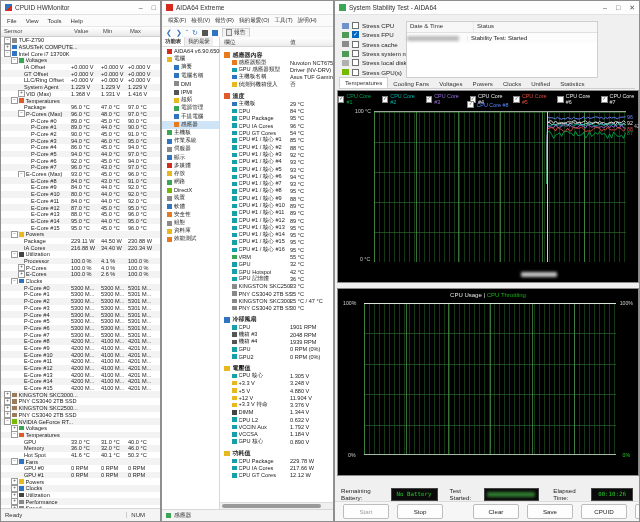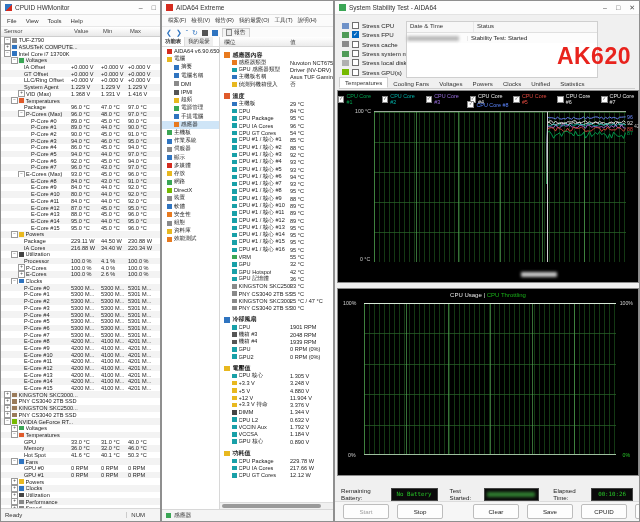--- a/index.html
+++ b/index.html
@@ -1259,14 +1259,13 @@
 
   <div id="sst-buttons">
       <div class="btn dis">Start</div>
       <div class="btn">Stop</div>
       <div class="btn" style="margin-left: 22px;">Clear</div>
       <div class="btn">Save</div>
       <div class="btn">CPUID</div>
       <div class="btn">Preferences</div>
     </div>
 
-  <div id="annotation">AK620</div>
 </div>
 
 </body></html>

